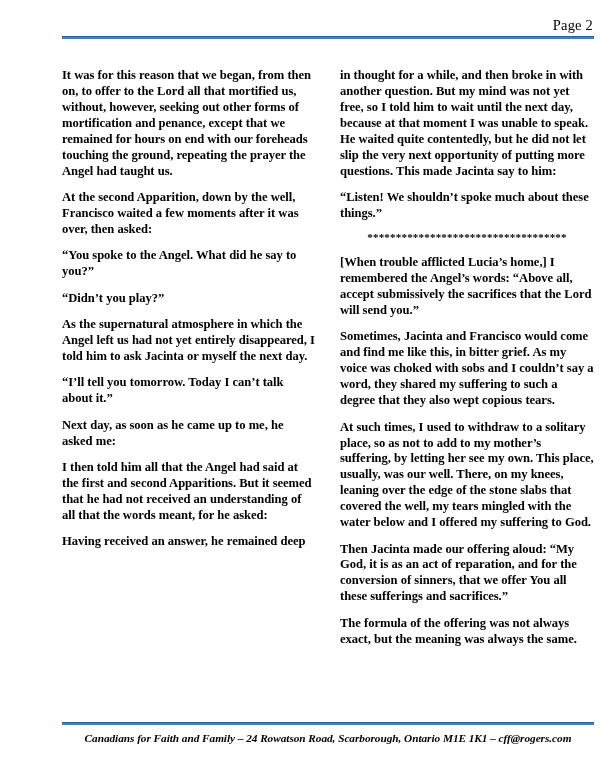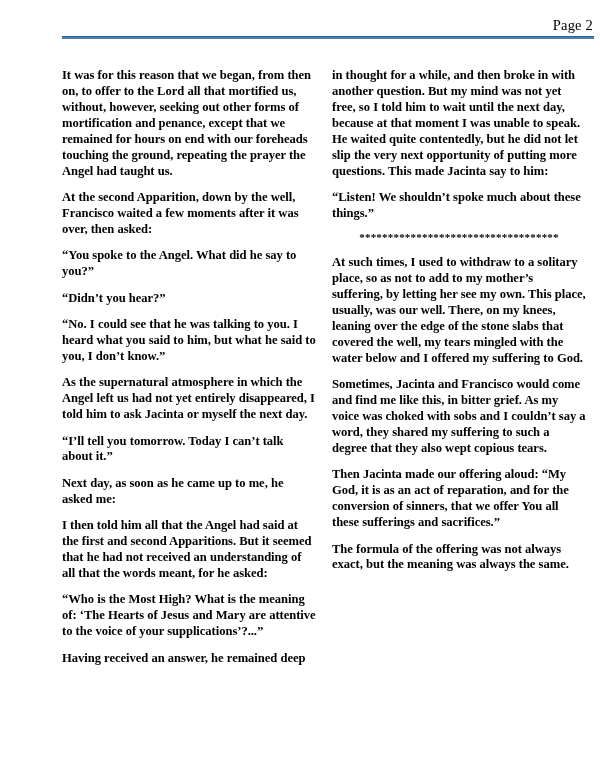--- a/index.html
+++ b/index.html
@@ -49,21 +49,21 @@
   }
 
   
   .columns {
     position: absolute;
     left: 34px;
     top: 68px;
     width: 532px;
     height: 650px;
     display: flex;
-    gap: 16px;
+    gap: 24px;
     align-items: flex-start;
   }
   .col {
     width: 254px;
     flex: 0 0 254px;
   }
   .col p {
     margin: 0 0 10.5px 0;
     font-size: 12.6px;
     line-height: 1.265;
@@ -117,36 +117,39 @@
     <div class="header-label">Page 2</div>
     <div class="rule"></div>
   </div>
 
   <div class="columns">
 
     <div class="col" id="left-col">
         <p>It was for this reason that we began, from then on, to offer to the Lord all that mortified us, without, however, seeking out other forms of mortification and penance, except that we remained for hours on end with our foreheads touching the ground, repeating the prayer the Angel had taught us.</p>
         <p>At the second Apparition, down by the well, Francisco waited a few moments after it was over, then asked:</p>
         <p>“You spoke to the Angel. What did he say to you?”</p>
-        <p>“Didn’t you hear?”</p>
-        <p>“No. I could see that he was talking to you. I heard what you said to him, but what he said to you, I don’t know.”</p>
+        <p>“Didn’t you play?”</p>
         <p>As the supernatural atmosphere in which the Angel left us had not yet entirely disappeared, I told him to ask Jacinta or myself the next day.</p>
         <p>“I’ll tell you tomorrow. Today I can’t talk about it.”</p>
         <p>Next day, as soon as he came up to me, he asked me:</p>
         <p>I then told him all that the Angel had said at the first and second Apparitions. But it seemed that he had not received an understanding of all that the words meant, for he asked:</p>
-        <p>“Who is the Most High? What is the meaning of: ‘The Hearts of Jesus and Mary are attentive to the voice of your supplications’?...”</p>
         <p>Having received an answer, he remained deep</p>
       </div>
 
     <div class="col" id="right-col">
         <p>in thought for a while, and then broke in with another question. But my mind was not yet free, so I told him to wait until the next day, because at that moment I was unable to speak. He waited quite contentedly, but he did not let slip the very next opportunity of putting more questions. This made Jacinta say to him:</p>
         <p>“Listen! We shouldn’t spoke much about these things.”</p>
         <div class="sep">***********************************</div>
+        <p>[When trouble afflicted Lucia’s home,] I remembered the Angel’s words: “Above all, accept submissively the sacrifices that the Lord will send you.”</p>
+        <p>Sometimes, Jacinta and Francisco would come and find me like this, in bitter grief. As my voice was choked with sobs and I couldn’t say a word, they shared my suffering to such a degree that they also wept copious tears.</p>
         <p>At such times, I used to withdraw to a solitary place, so as not to add to my mother’s suffering, by letting her see my own. This place, usually, was our well. There, on my knees, leaning over the edge of the stone slabs that covered the well, my tears mingled with the water below and I offered my suffering to God.</p>
-        <p>Sometimes, Jacinta and Francisco would come and find me like this, in bitter grief. As my voice was choked with sobs and I couldn’t say a word, they shared my suffering to such a degree that they also wept copious tears.</p>
         <p>Then Jacinta made our offering aloud: “My God, it is as an act of reparation, and for the conversion of sinners, that we offer You all these sufferings and sacrifices.”</p>
         <p>The formula of the offering was not always exact, but the meaning was always the same.</p>
       </div>
 
   </div>
 
+  <div class="footer">
+    <div class="rule"></div>
+    <div class="footer-text">Canadians for Faith and Family – 24 Rowatson Road, Scarborough, Ontario  M1E 1K1 – cff@rogers.com</div>
+  </div>
 
 </div>
 
 </body></html>

